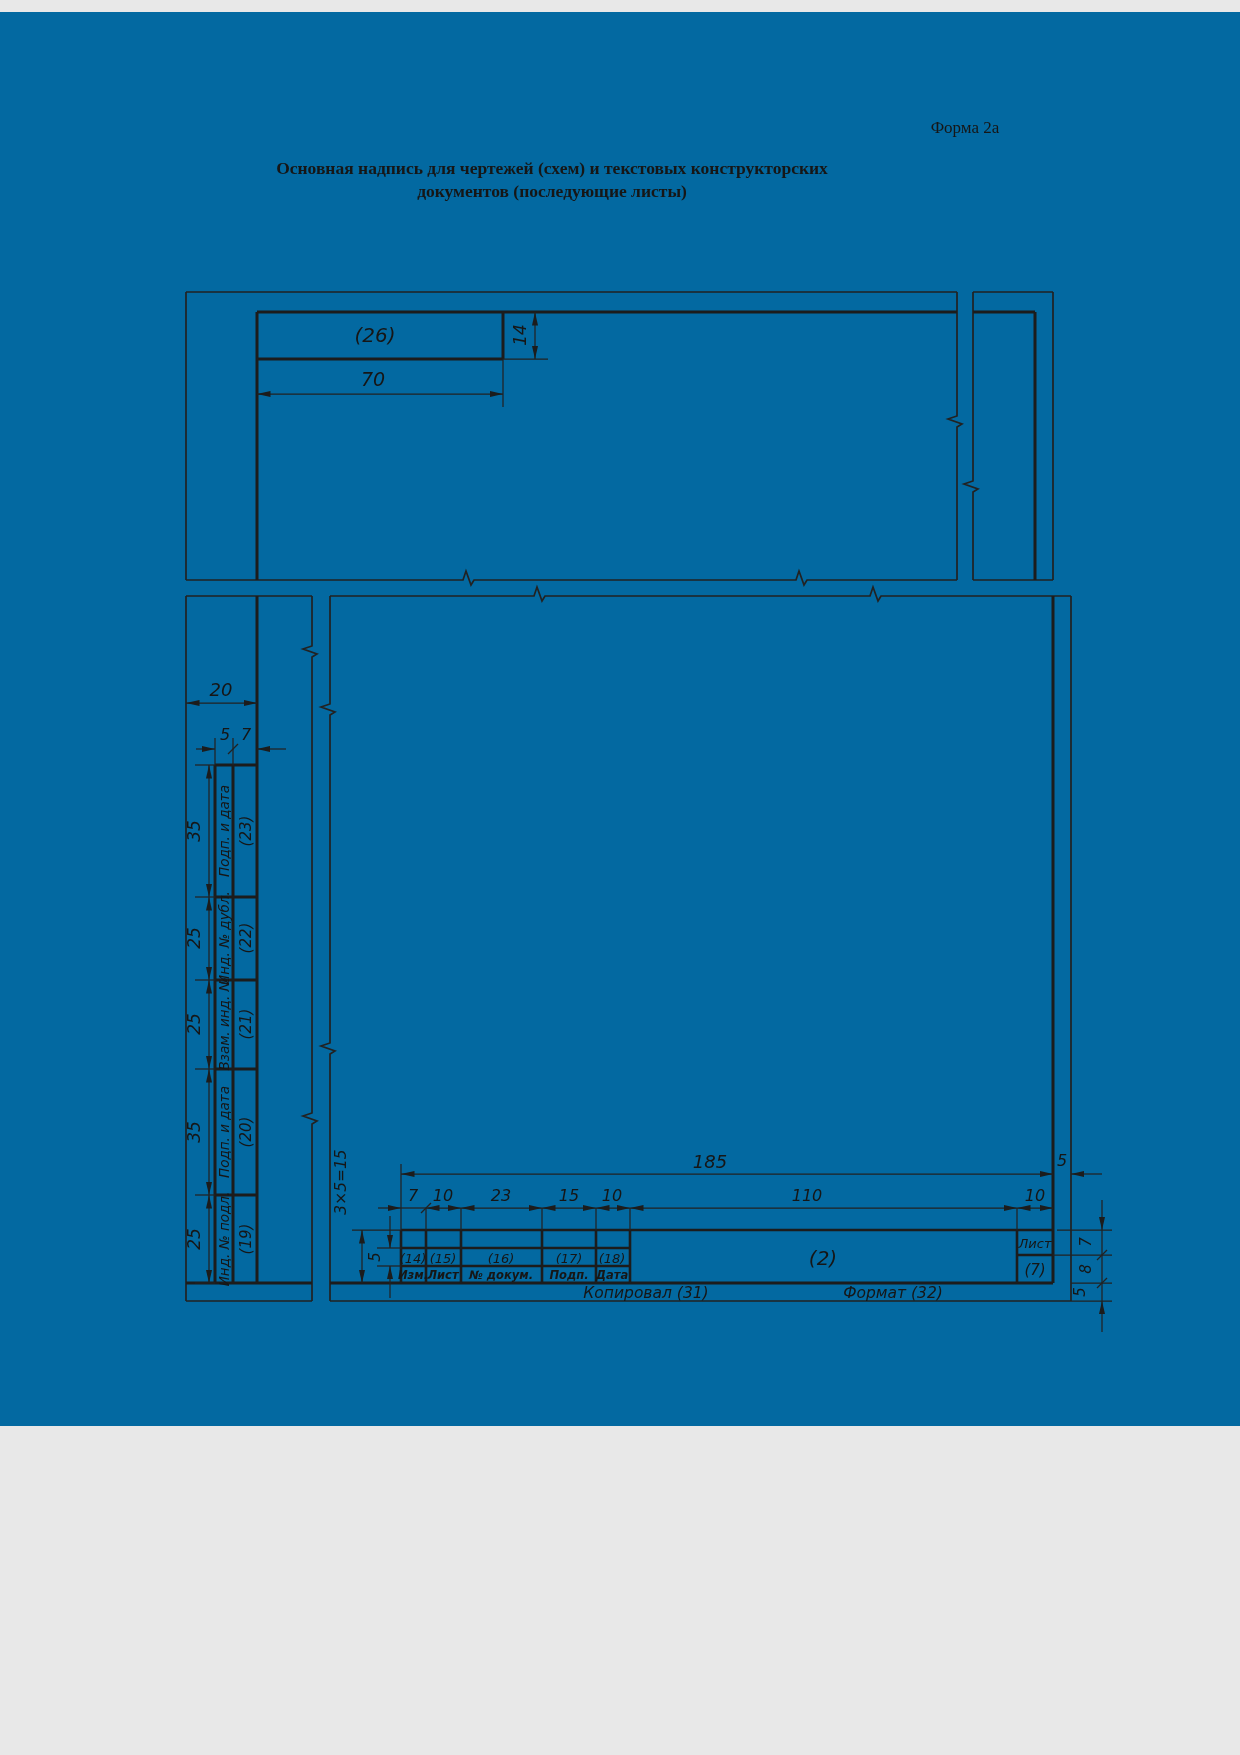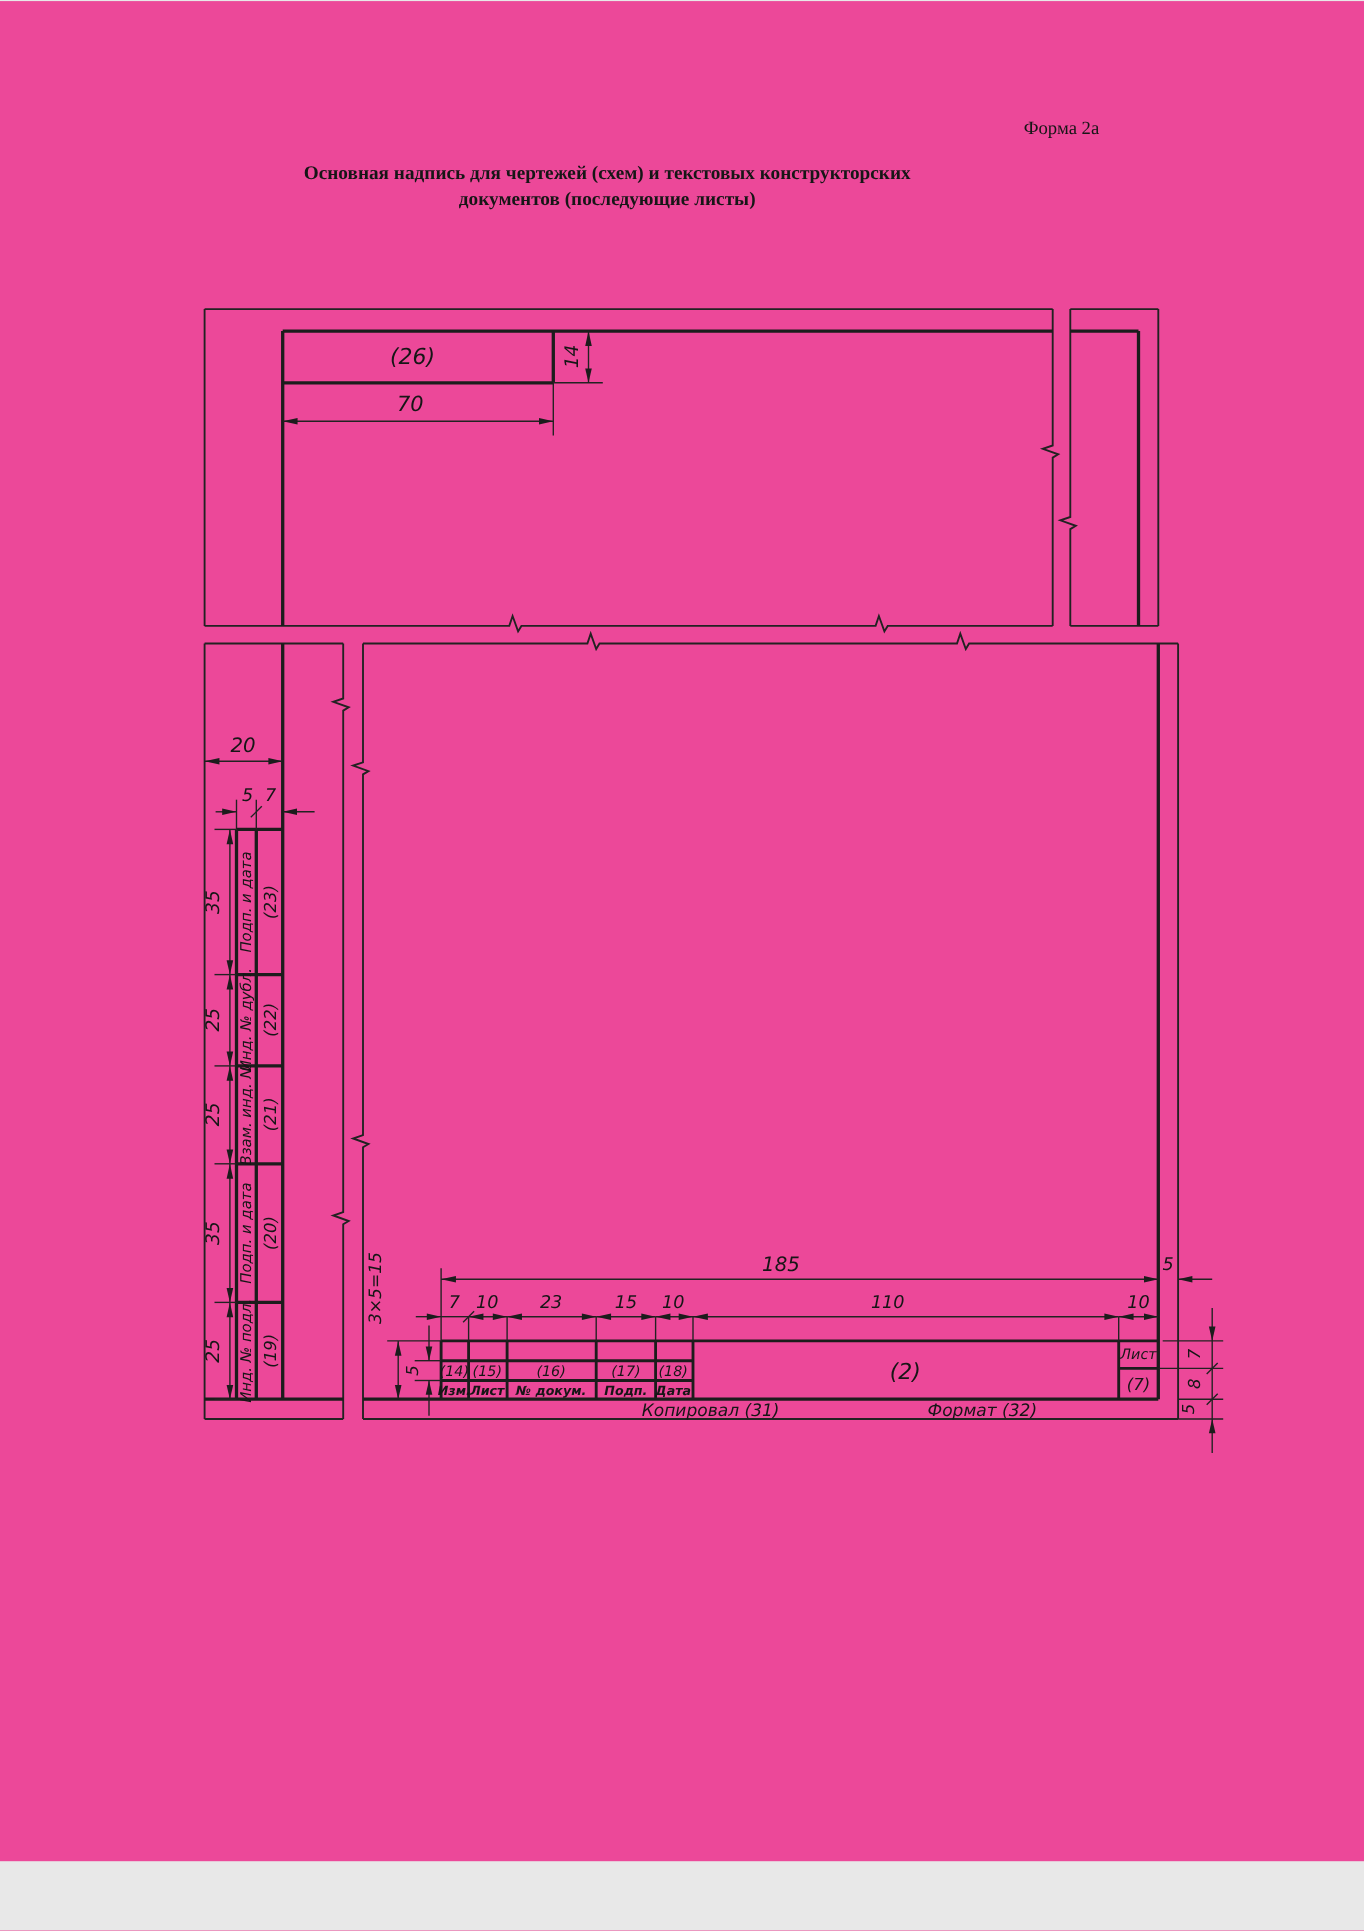--- a/index.html
+++ b/index.html
@@ -1,16 +1,16 @@
 <!DOCTYPE html>
 <html><head>
 <meta charset="utf-8">
 <style>
   html,body{margin:0;padding:0;background:#e8e8e8;}
-  .page{position:relative;width:1240px;height:1691px;background:#ec4899;margin:1px auto;
+  .page{position:relative;width:1240px;height:1414px;background:#0369a1;margin:12px auto;
         font-family:"DejaVu Sans",sans-serif;}
   svg{position:absolute;left:0;top:0;}
   
   .tk{stroke:#1c1c1c;stroke-width:3;fill:none;}
   .tb{stroke:#1c1c1c;stroke-width:2.6;fill:none;}
   .tn{stroke:#222;stroke-width:1.7;fill:none;}
   .xt{stroke:#222;stroke-width:1.25;fill:none;}
   marker path{fill:#1c1c1c;}
   
   text{fill:#161616;}

